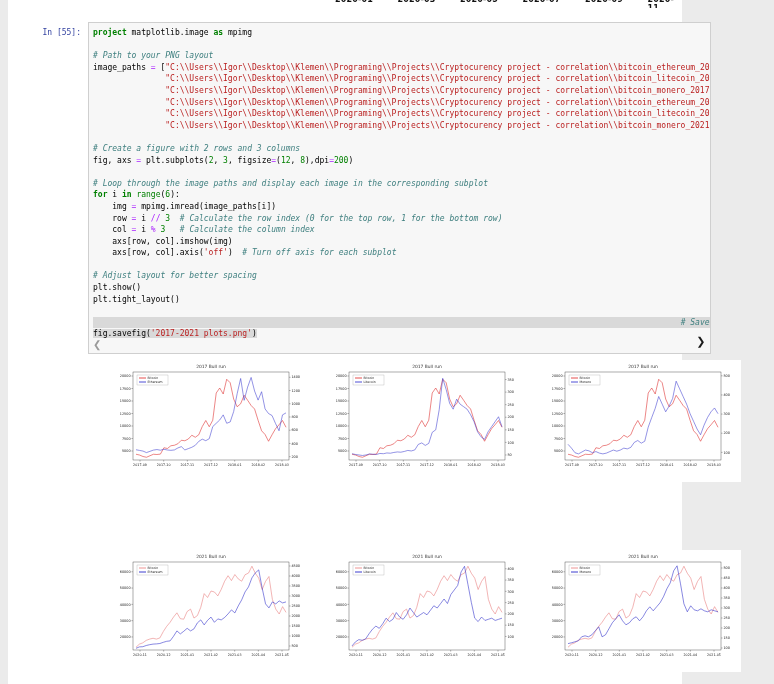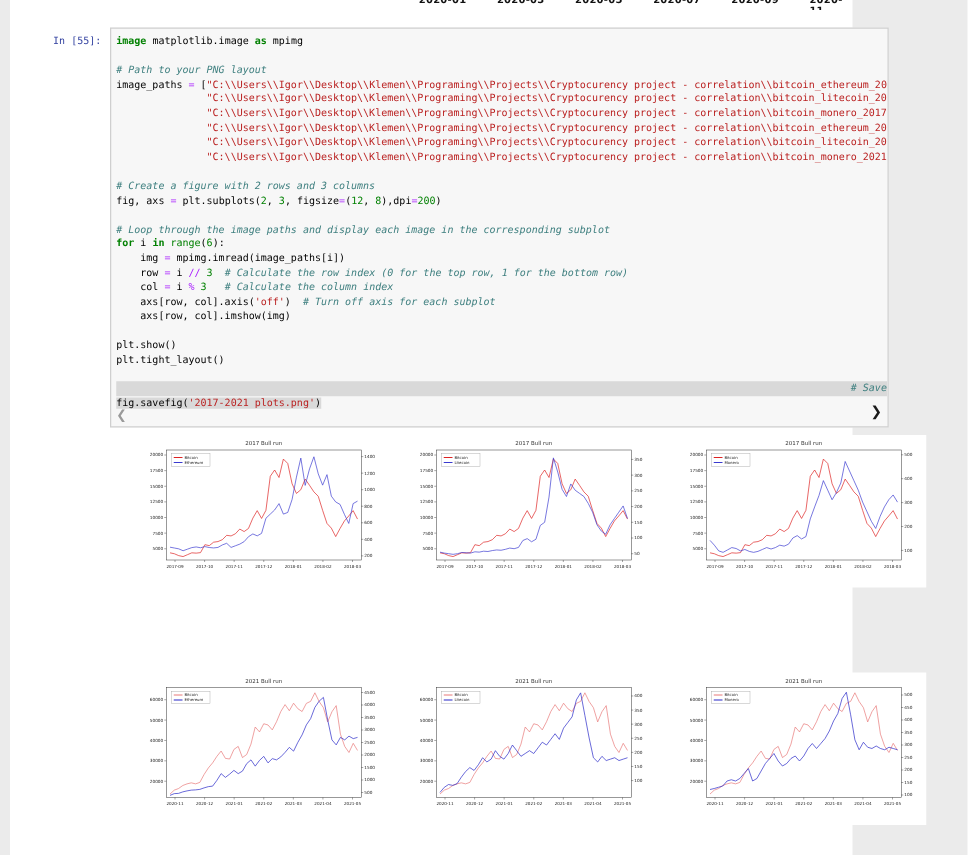--- a/index.html
+++ b/index.html
@@ -68,41 +68,42 @@
       <span style="left: 514.5px;">2020-07</span>
       <span style="left: 577px;">2020-09</span>
       <span style="left: 639.5px;">2020-11</span>
       <span style="left: 702px;">2021-01</span>
     </div>
 
   <div id="cell-row">
     <div id="prompt">In [55]:</div>
     <div id="cell-box">
       <div id="code-area">
-          <div class="code-line"><span class="kw">image</span><span class="pl"> matplotlib.image </span><span class="kw">as</span><span class="pl"> mpimg</span></div>
+          <div class="code-line"><span class="kw">project</span><span class="pl"> matplotlib.image </span><span class="kw">as</span><span class="pl"> mpimg</span></div>
           <div class="code-line"></div>
           <div class="code-line"><span class="cm"># Path to your PNG layout</span></div>
           <div class="code-line"><span class="pl">image_paths </span><span class="op">=</span><span class="pl"> [</span><span class="st">"C:\\Users\\Igor\\Desktop\\Klemen\\Programing\\Projects\\Cryptocurency project - correlation\\bitcoin_ethereum_20</span></div>
           <div class="code-line"><span class="pl">               </span><span class="st">"C:\\Users\\Igor\\Desktop\\Klemen\\Programing\\Projects\\Cryptocurency project - correlation\\bitcoin_litecoin_20</span></div>
           <div class="code-line"><span class="pl">               </span><span class="st">"C:\\Users\\Igor\\Desktop\\Klemen\\Programing\\Projects\\Cryptocurency project - correlation\\bitcoin_monero_2017</span></div>
           <div class="code-line"><span class="pl">               </span><span class="st">"C:\\Users\\Igor\\Desktop\\Klemen\\Programing\\Projects\\Cryptocurency project - correlation\\bitcoin_ethereum_20</span></div>
           <div class="code-line"><span class="pl">               </span><span class="st">"C:\\Users\\Igor\\Desktop\\Klemen\\Programing\\Projects\\Cryptocurency project - correlation\\bitcoin_litecoin_20</span></div>
           <div class="code-line"><span class="pl">               </span><span class="st">"C:\\Users\\Igor\\Desktop\\Klemen\\Programing\\Projects\\Cryptocurency project - correlation\\bitcoin_monero_2021</span></div>
           <div class="code-line"></div>
           <div class="code-line"><span class="cm"># Create a figure with 2 rows and 3 columns</span></div>
           <div class="code-line"><span class="pl">fig, axs </span><span class="op">=</span><span class="pl"> plt.subplots(</span><span class="nb">2</span><span class="pl">, </span><span class="nb">3</span><span class="pl">, figsize</span><span class="op">=</span><span class="pl">(</span><span class="nb">12</span><span class="pl">, </span><span class="nb">8</span><span class="pl">),dpi</span><span class="op">=</span><span class="nb">200</span><span class="pl">)</span></div>
           <div class="code-line"></div>
           <div class="code-line"><span class="cm"># Loop through the image paths and display each image in the corresponding subplot</span></div>
           <div class="code-line"><span class="kw">for</span><span class="pl"> i </span><span class="kw">in</span><span class="pl"> </span><span class="bi">range</span><span class="pl">(</span><span class="nb">6</span><span class="pl">):</span></div>
           <div class="code-line"><span class="pl">    img </span><span class="op">=</span><span class="pl"> mpimg.imread(image_paths[i])</span></div>
           <div class="code-line"><span class="pl">    row </span><span class="op">=</span><span class="pl"> i </span><span class="op">//</span><span class="pl"> </span><span class="nb">3</span><span class="pl">  </span><span class="cm"># Calculate the row index (0 for the top row, 1 for the bottom row)</span></div>
           <div class="code-line"><span class="pl">    col </span><span class="op">=</span><span class="pl"> i </span><span class="op">%</span><span class="pl"> </span><span class="nb">3</span><span class="pl">   </span><span class="cm"># Calculate the column index</span></div>
+          <div class="code-line"><span class="pl">    axs[row, col].imshow(img)</span></div>
           <div class="code-line"><span class="pl">    axs[row, col].axis(</span><span class="st">'off'</span><span class="pl">)  </span><span class="cm"># Turn off axis for each subplot</span></div>
-          <div class="code-line"><span class="pl">    axs[row, col].imshow(img)</span></div>
           <div class="code-line"></div>
+          <div class="code-line"><span class="cm"># Adjust layout for better spacing</span></div>
           <div class="code-line"><span class="pl">plt.show()</span></div>
           <div class="code-line"><span class="pl">plt.tight_layout()</span></div>
           <div class="code-line"></div>
           <div class="code-line hl-full"><span class="cm"># Save</span></div>
           <div class="code-line"><span class="hl-text"><span class="pl">fig.savefig(</span><span class="st">'2017-2021 plots.png'</span><span class="pl">)</span></span></div>
         </div>
       <div id="scroll-row">
         <span id="scroll-left">❮</span>
         <span id="scroll-right">❯</span>
       </div>

